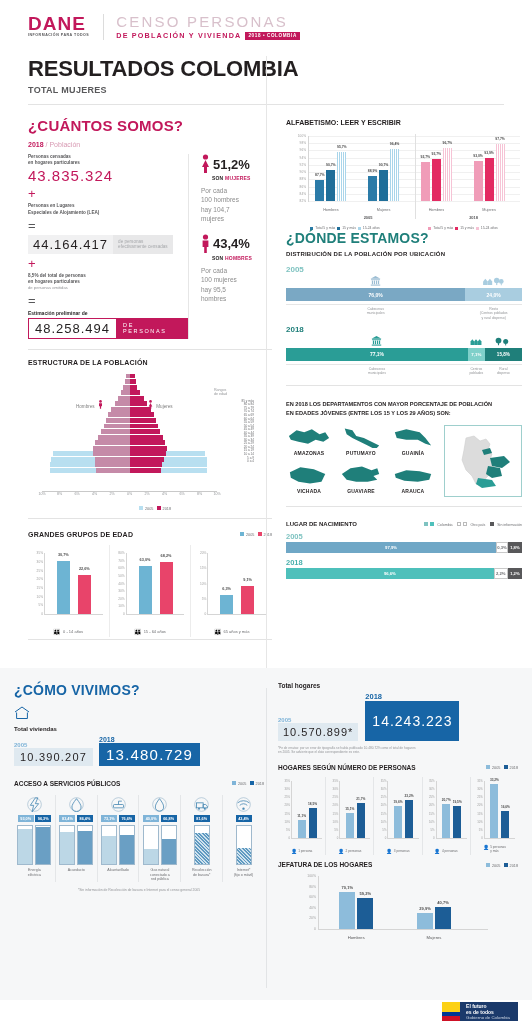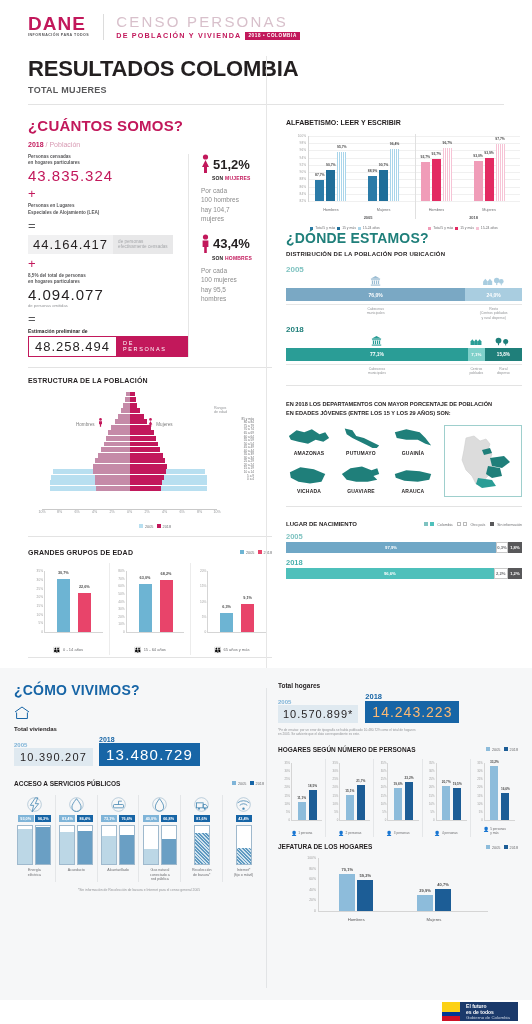--- a/index.html
+++ b/index.html
@@ -175,21 +175,21 @@
   .fill.d { background:#6a9fc4; }
   .fill.hatchd { background:repeating-linear-gradient(45deg,#5f9ac1 0 1.2px,#cfe2ee 1.2px 2.4px);}
   .srvname { font-size:3.6px; color:#6d6e71; line-height:1.3; margin-top:3px;}
   .srvfoot { font-size:3.4px; color:#939598; text-align:center; margin-top:6px;}
 
   .hog-t { font-size:6.5px; font-weight:700; color:#231f20; margin-top:14px;}
   .hogv { display:flex; align-items:flex-end; gap:7px; margin-top:3px;}
   .hogblk .y { font-size:6px; font-weight:700; color:#7fb4d8;}
   .hogblk .y.d { color:#1765a6; font-size:7.5px;}
   .hognum { background:#dfe9f0; color:#231f20; font-size:11px; padding:3px 5px; letter-spacing:1px;}
-  .hognum.d { background:#1765a6; color:#fdba74; font-size:14px; padding:3px 7px;}
+  .hognum.d { background:#1765a6; color:#ffffff; font-size:14px; padding:12px 7px;}
   .hognote { font-size:3.2px; color:#939598; line-height:1.4; margin-top:5px;}
 
   .hsn-t { font-size:6.5px; font-weight:800; color:#231f20; margin-top:9px;}
   .hsn-head { display:flex; justify-content:space-between; align-items:center;}
   .hsn { display:flex; margin-top:6px; height:78px;}
   .hcell { flex:1; border-right:1px solid #e4e6e8; position:relative;}
   .hcell:last-child { border-right:none;}
   .hax { position:absolute; left:13px; right:3px; top:4px; bottom:16px; border-left:1px solid #d5d5d5; border-bottom:1px solid #d5d5d5;}
   .hytick { position:absolute; left:-2px; font-size:2.8px; color:#a0a0a0; transform:translate(-100%,-50%);}
   .hbars { position:absolute; left:0; right:0; bottom:0; height:100%; display:flex; justify-content:center; align-items:flex-end; gap:3px;}
@@ -265,21 +265,20 @@
 Especiales de Alojamiento (LEA)</div>
           <div class="op" style="color:#58585a">=</div>
           <div class="boxnum">
             <div class="n">44.164.417</div>
             <div class="t" style="white-space:pre-line">de personas
 efectivamente censadas</div>
           </div>
           <div class="op">+</div>
           <div class="cap" style="white-space:pre-line">8,5% del total de personas
 en hogares particulares</div>
-          <div class="bignum dark">4.094.077</div>
           <div class="lbl-xs">de personas omitidas</div>
           <div class="op" style="color:#58585a">=</div>
           <div class="estim">Estimación preliminar de</div>
           <div class="finalrow">
             <div class="n">48.258.494</div>
             <div class="t">DE PERSONAS</div>
           </div>
         </div>
 
         <div class="rightgen">

